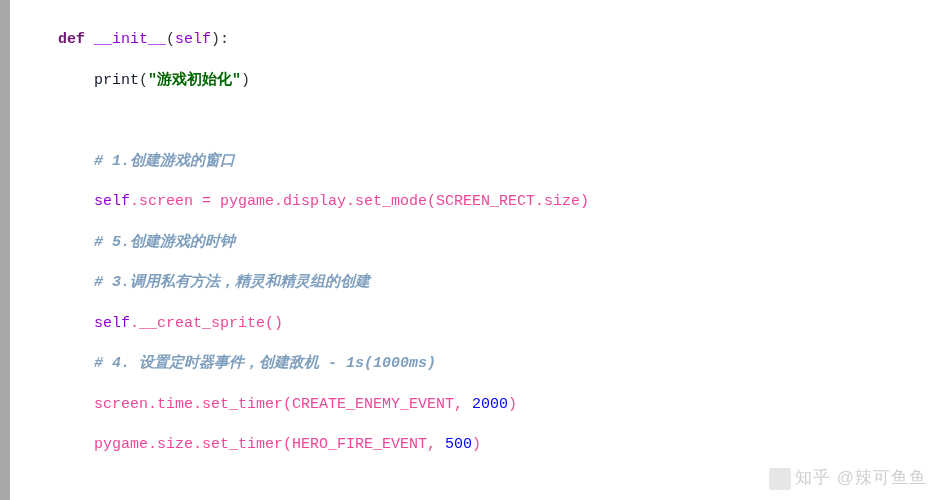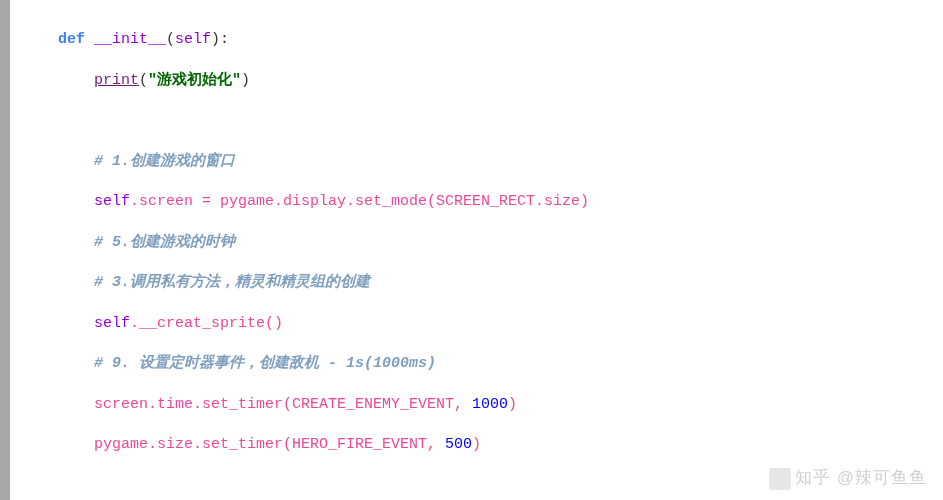--- a/index.html
+++ b/index.html
@@ -18,22 +18,22 @@
   .code-area {
     padding: 10px 0 0 22px;
     white-space: pre;
   }
   .left-bar {
     position: absolute;
     left: 0; top: 0; bottom: 0;
     width: 10px;
     background: #a7a7a7;
   }
-  .kw { color: #3b82f6; font-weight: bold; }     
-  .fn { color: #701a75; text-decoration: underline; }
+  .kw { color: #701a75; font-weight: bold; }     
+  .fn { color: #0f172a; }
   .ident { color: #ec4899; margin-top: 32px; }
   .num { color: #0000ff; }
   .str-cn { color: #006600; font-weight: bold; }
   .comment { color: #7f9fbf; font-style: italic; font-weight: bold; text-align: center; }
   .violet { color: #9400d3; }
   .watermark {
     position: absolute;
     right: 16px;
     bottom: 10px;
     color: #cfcfcf;
@@ -59,22 +59,22 @@
 
 <div class="code-area">
 <span class="line">    <span class="kw">def</span> <span class="violet">__init__</span>(<span class="violet">self</span>):</span>
 <span class="line">        <span class="fn">print</span>(<span class="str-cn">"游戏初始化"</span>)</span>
 <span class="line"> </span>
 <span class="line">        <span class="comment"># 1.创建游戏的窗口</span></span>
 <span class="line">        <span class="violet">self</span><span class="ident">.screen = pygame.display.set_mode(SCREEN_RECT.size)</span></span>
 <span class="line">        <span class="comment"># 5.创建游戏的时钟</span></span>
 <span class="line">        <span class="comment"># 3.调用私有方法，精灵和精灵组的创建</span></span>
 <span class="line">        <span class="violet">self</span><span class="ident">.__creat_sprite()</span></span>
-<span class="line">        <span class="comment"># 9. 设置定时器事件，创建敌机 - 1s(1000ms)</span></span>
-<span class="line">        <span class="ident">screen.time.set_timer(CREATE_ENEMY_EVENT, </span><span class="num">1000</span><span class="ident">)</span></span>
+<span class="line">        <span class="comment"># 4. 设置定时器事件，创建敌机 - 1s(1000ms)</span></span>
+<span class="line">        <span class="ident">screen.time.set_timer(CREATE_ENEMY_EVENT, </span><span class="num">2000</span><span class="ident">)</span></span>
 <span class="line">        <span class="ident">pygame.size.set_timer(HERO_FIRE_EVENT, </span><span class="num">500</span><span class="ident">)</span></span>
 
 
 
 
 
 
 
 
 

